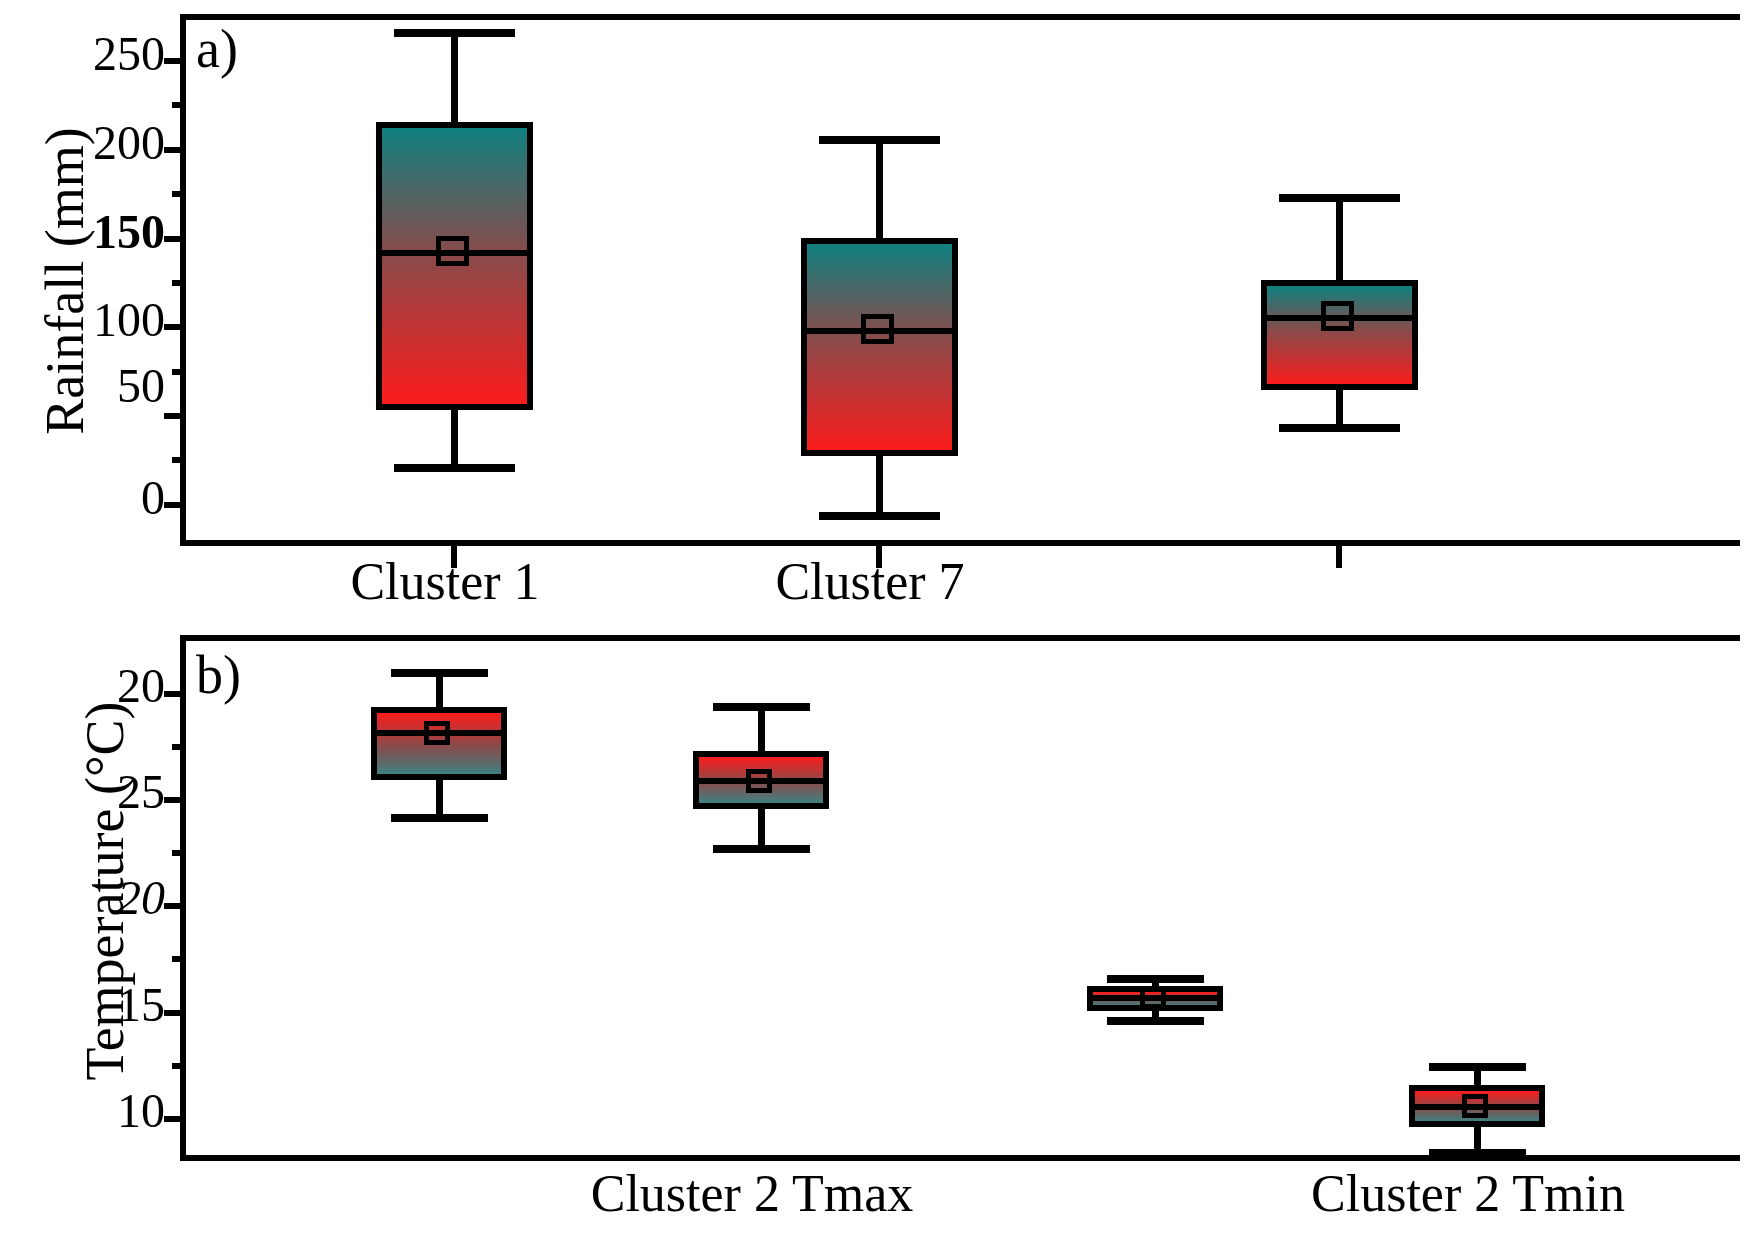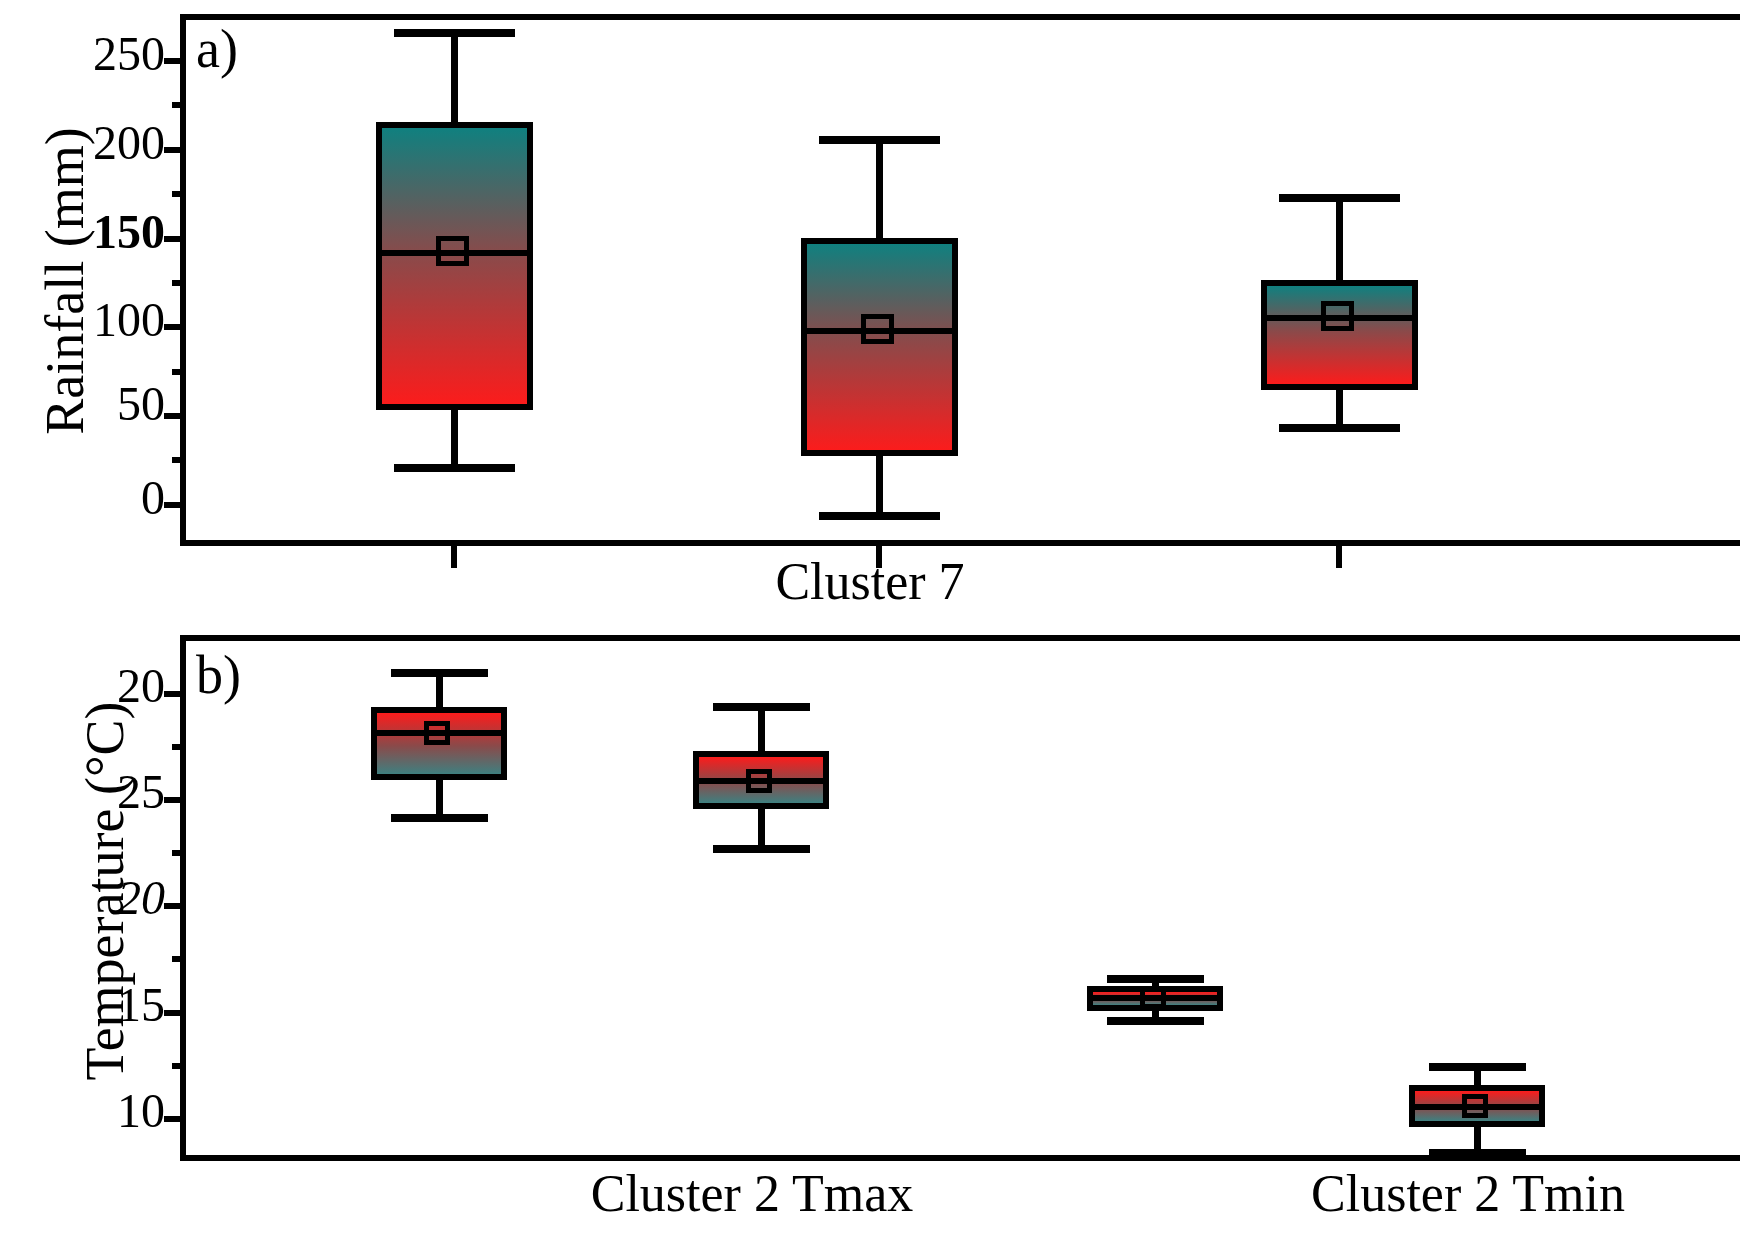--- a/index.html
+++ b/index.html
@@ -43,21 +43,21 @@
 <div class="figure">
 
   <div class="panel" style="left:0;top:0;width:1750px;height:575px;">
 
     <div class="ytitle" style="left:-125px;top:250px;width:380px;text-align:center;">Rainfall (mm)</div>
 
     <div class="ylabel" style="left:20px;top:30px;width:145px;">250</div>
     <div class="ylabel" style="left:20px;top:119px;width:145px;">200</div>
     <div class="ylabel" style="left:20px;top:208px;width:145px;font-weight:bold;">150</div>
     <div class="ylabel" style="left:20px;top:296px;width:145px;">100</div>
-    <div class="ylabel" style="left:20px;top:380px;width:145px;text-align:right;">50</div>
+    <div class="ylabel" style="left:20px;top:362px;width:145px;text-align:right;">50</div>
     <div class="ylabel" style="left:20px;top:474px;width:145px;">0</div>
 
     <div class="plotframe" style="left:180px;top:14px;width:1560px;height:532px;">
       <div class="plotframe-inner">
 
         <div class="ytick major" style="left:-22px;top:38px;"></div>
         <div class="ytick major" style="left:-22px;top:127px;"></div>
         <div class="ytick major" style="left:-22px;top:216px;"></div>
         <div class="ytick major" style="left:-22px;top:304px;"></div>
         <div class="ytick major" style="left:-22px;top:393px;"></div>
@@ -101,20 +101,21 @@
           <div class="meanmark" style="left:1135px;top:281px;width:33px;height:30px;"></div>
           <div class="whisker-line" style="left:1150px;top:370px;height:40px;"></div>
           <div class="whisker-cap" style="left:1093px;top:404px;width:121px;"></div>
         </div>
 
       </div>
     </div>
 
     <div class="panel-letter" style="left:196px;top:22px;">a)</div>
 
+    <div class="xlabel" style="left:245px;top:556px;width:400px;">Cluster 1</div>
     <div class="xlabel" style="left:670px;top:556px;width:400px;">Cluster 7</div>
   </div>
 
   <div class="panel" style="left:0;top:0;width:1750px;height:1252px;">
 
     <div class="ytitle" style="left:-185px;top:860px;width:580px;text-align:center;">Temperature (°C)</div>
 
     <div class="ylabel" style="left:20px;top:662px;width:145px;">20</div>
     <div class="ylabel" style="left:20px;top:768px;width:145px;">25</div>
     <div class="ylabel" style="left:20px;top:874px;width:145px;font-style:italic;">20</div>

